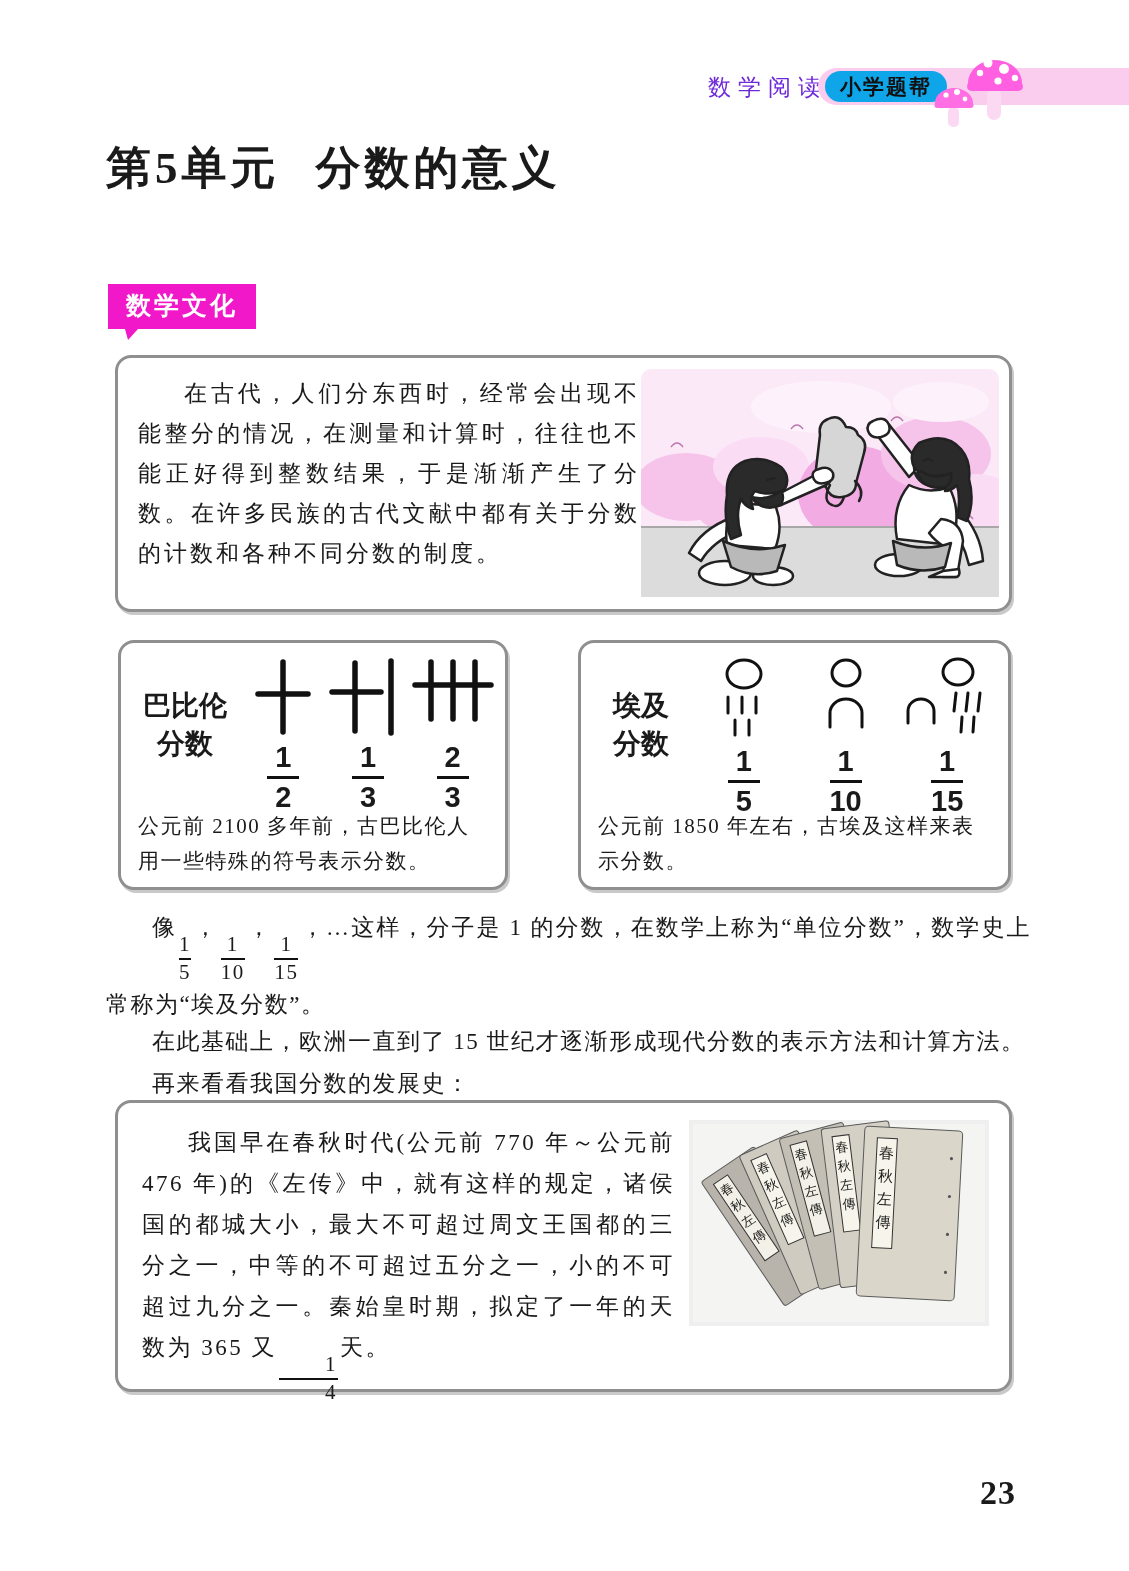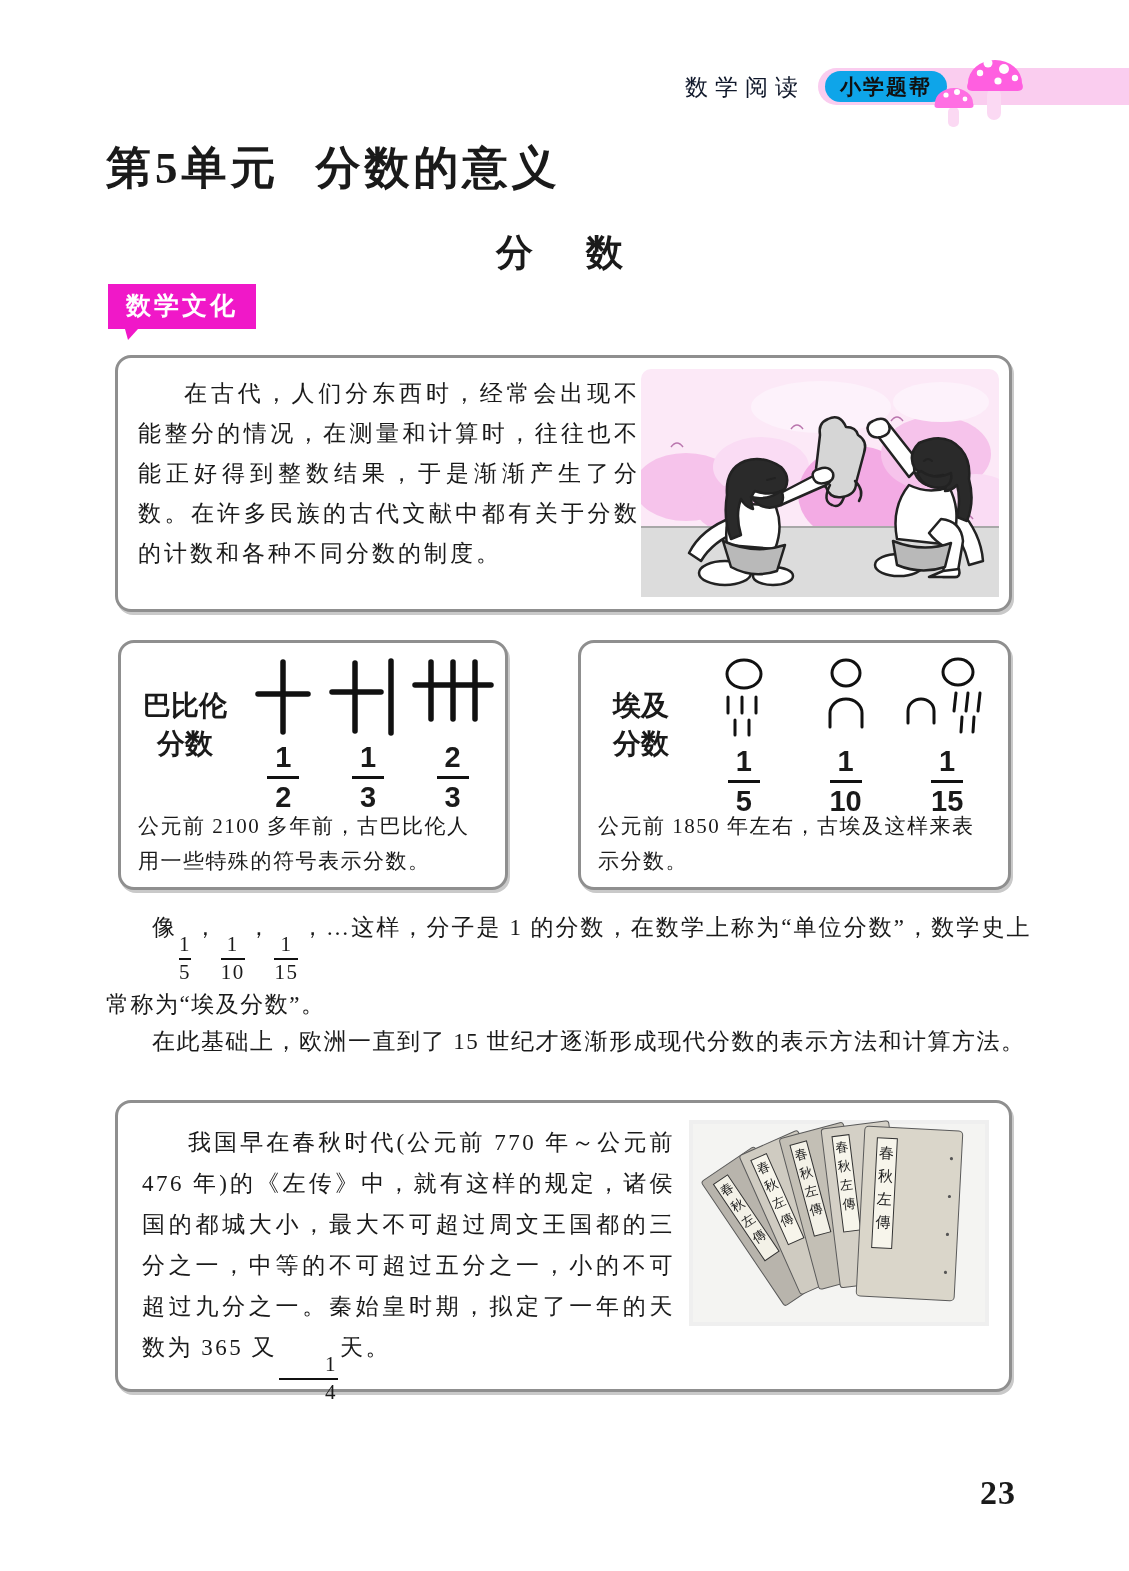--- a/index.html
+++ b/index.html
@@ -1,20 +1,20 @@
 <!DOCTYPE html>
 <html><head>
 <meta charset="utf-8">
 <style>
   html,body { margin:0; padding:0; background:#ffffff; }
   .page { position:relative; width:1129px; height:1571px; background:#fff;
           font-family:"Liberation Serif", serif; color:#1a1a1a; overflow:hidden; }
 
   
-  .hdr-left { position:absolute; left:685px; top:72px; font-size:23px; letter-spacing:7px; color:#0f172a; }
+  .hdr-left { position:absolute; left:708px; top:72px; font-size:23px; letter-spacing:7px; color:#6d28d9; }
   .banner { position:absolute; right:0; top:68px; width:311px; height:37px;
             background:#FACDEF; border-radius:19px 0 0 19px; }
   .pill { position:absolute; left:7px; top:3px; height:31px; line-height:31px; padding:0 15px;
           background:#0ea5e9; border-radius:16px; font-family:"Liberation Sans",sans-serif;
           font-weight:bold; font-size:21px; color:#111; letter-spacing:2px; }
   .mushrooms { position:absolute; left:112px; top:-23px; }
 
   
   .title { position:absolute; left:106px; top:138px; margin:0; font-size:45px; font-weight:bold; letter-spacing:4px; }
   .title .t-name { margin-left:36px; }
@@ -93,21 +93,20 @@
       <path d="M5 58 a19 15 0 0 1 38 0 q2 5 -3 5 l-32 0 q-5 0 -3 -5z" fill="#FF6FE3"></path>
       <circle cx="16" cy="50" r="2.6" fill="#fff"></circle>
         <circle cx="27" cy="47" r="3" fill="#fff"></circle>
       <circle cx="35" cy="54" r="2.4" fill="#fff"></circle>
     </svg>
   </div>
 
   <h1 class="title">
     <span>第5单元</span><span class="t-name">分数的意义</span>
   </h1>
-  <h2 class="subtitle">分　数</h2>
 
   <div class="tag">数学文化</div>
 
   <div class="rbox intro">
     <p class="intro-text">在古代，人们分东西时，经常会出现不能整分的情况，在测量和计算时，往往也不能正好得到整数结果，于是渐渐产生了分数。在许多民族的古代文献中都有关于分数的计数和各种不同分数的制度。</p>
     <svg class="cavemen" width="358" height="228" viewBox="0 0 358 228">
       <rect width="358" height="228" rx="10" fill="#FCE9F7"></rect>
       <g>
         <ellipse cx="45" cy="118" rx="52" ry="34" fill="#F6C3EB"></ellipse>
         <ellipse cx="120" cy="98" rx="48" ry="30" fill="#FADCF4"></ellipse>
@@ -284,20 +283,21 @@
         <span class="fbar"></span>
         <span>10</span>
       </span><span>，</span><span class="ifrac">
         <span>1</span>
         <span class="fbar"></span>
         <span>15</span>
       </span><span>，…这样，分子是 1 的分数，在数学上称为“单位分数”，数学史上常称为“埃及分数”。</span>
   </p>
 
   <p class="para p-europe">在此基础上，欧洲一直到了 15 世纪才逐渐形成现代分数的表示方法和计算方法。</p>
+  <p class="para p-china">再来看看我国分数的发展史：</p>
 
   <div class="rbox history">
     <svg class="books" width="300" height="206" viewBox="0 0 300 206">
       <rect width="300" height="206" fill="#EFEFEF"></rect>
       <rect x="4" y="4" width="292" height="198" fill="#F4F4F2"></rect>
       <g>
         <g transform="translate(12,62) rotate(-34)">
           <rect width="64" height="150" rx="3" fill="#B8B4AC" stroke="#5a5a5a"></rect>
           <rect x="9" y="9" width="17" height="92" fill="#F3F1E7" stroke="#333"></rect>
           <text x="17.5" y="25" font-size="13" text-anchor="middle" fill="#222"><tspan>春</tspan><tspan x="17.5" dy="19">秋</tspan><tspan x="17.5" dy="19">左</tspan><tspan x="17.5" dy="19">傳</tspan></text>

